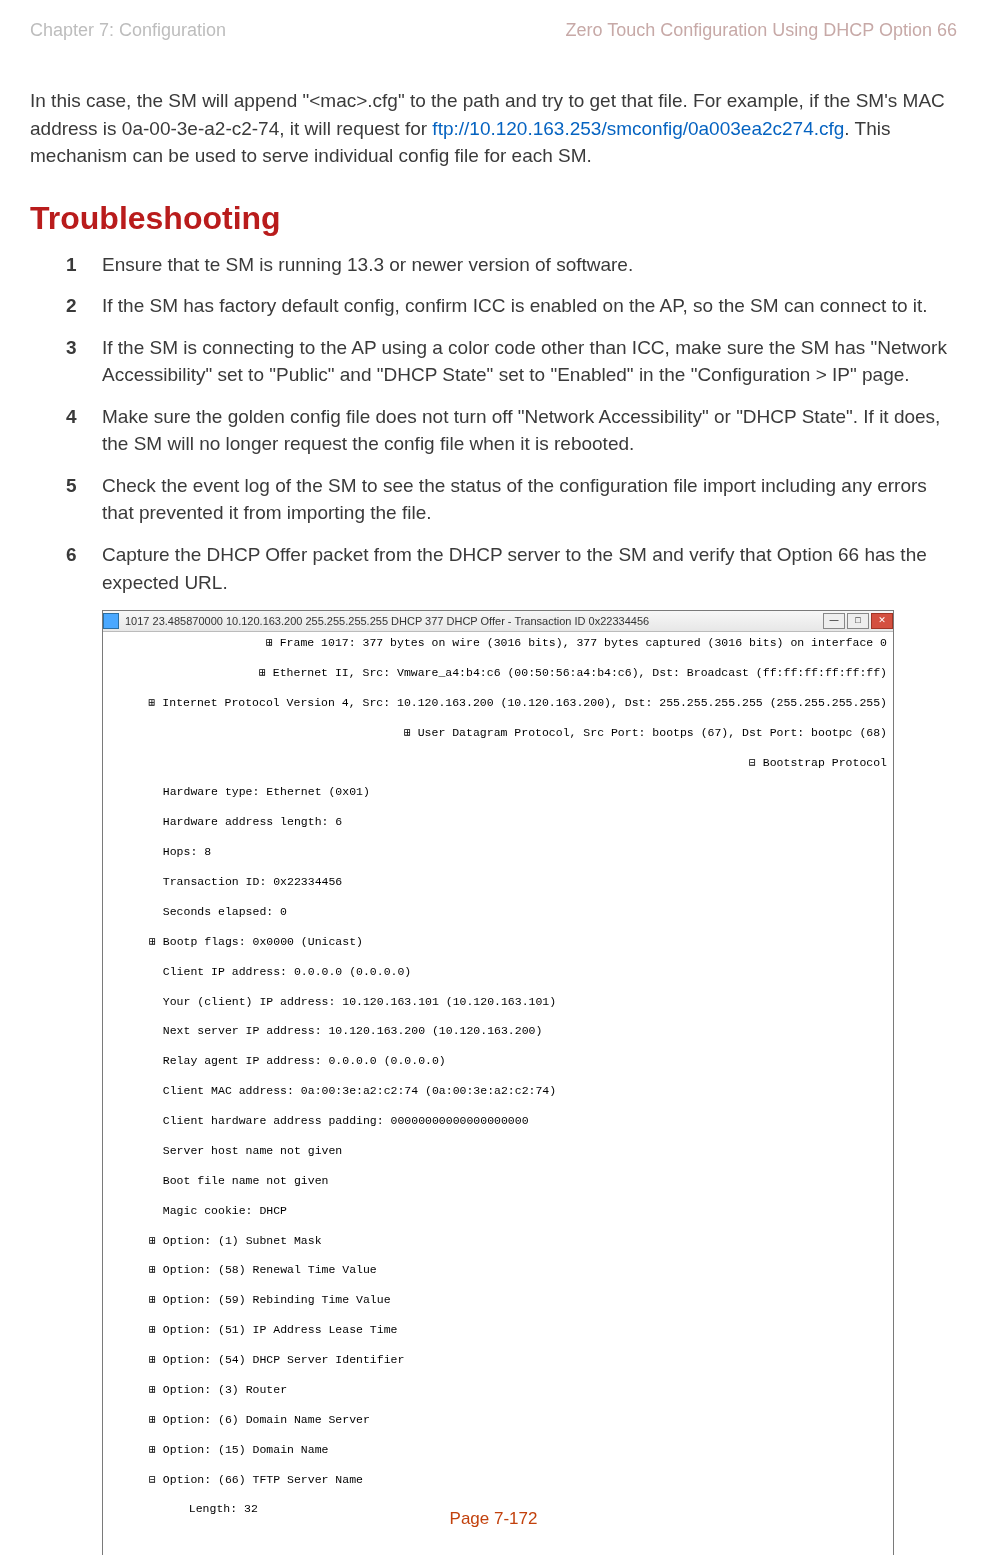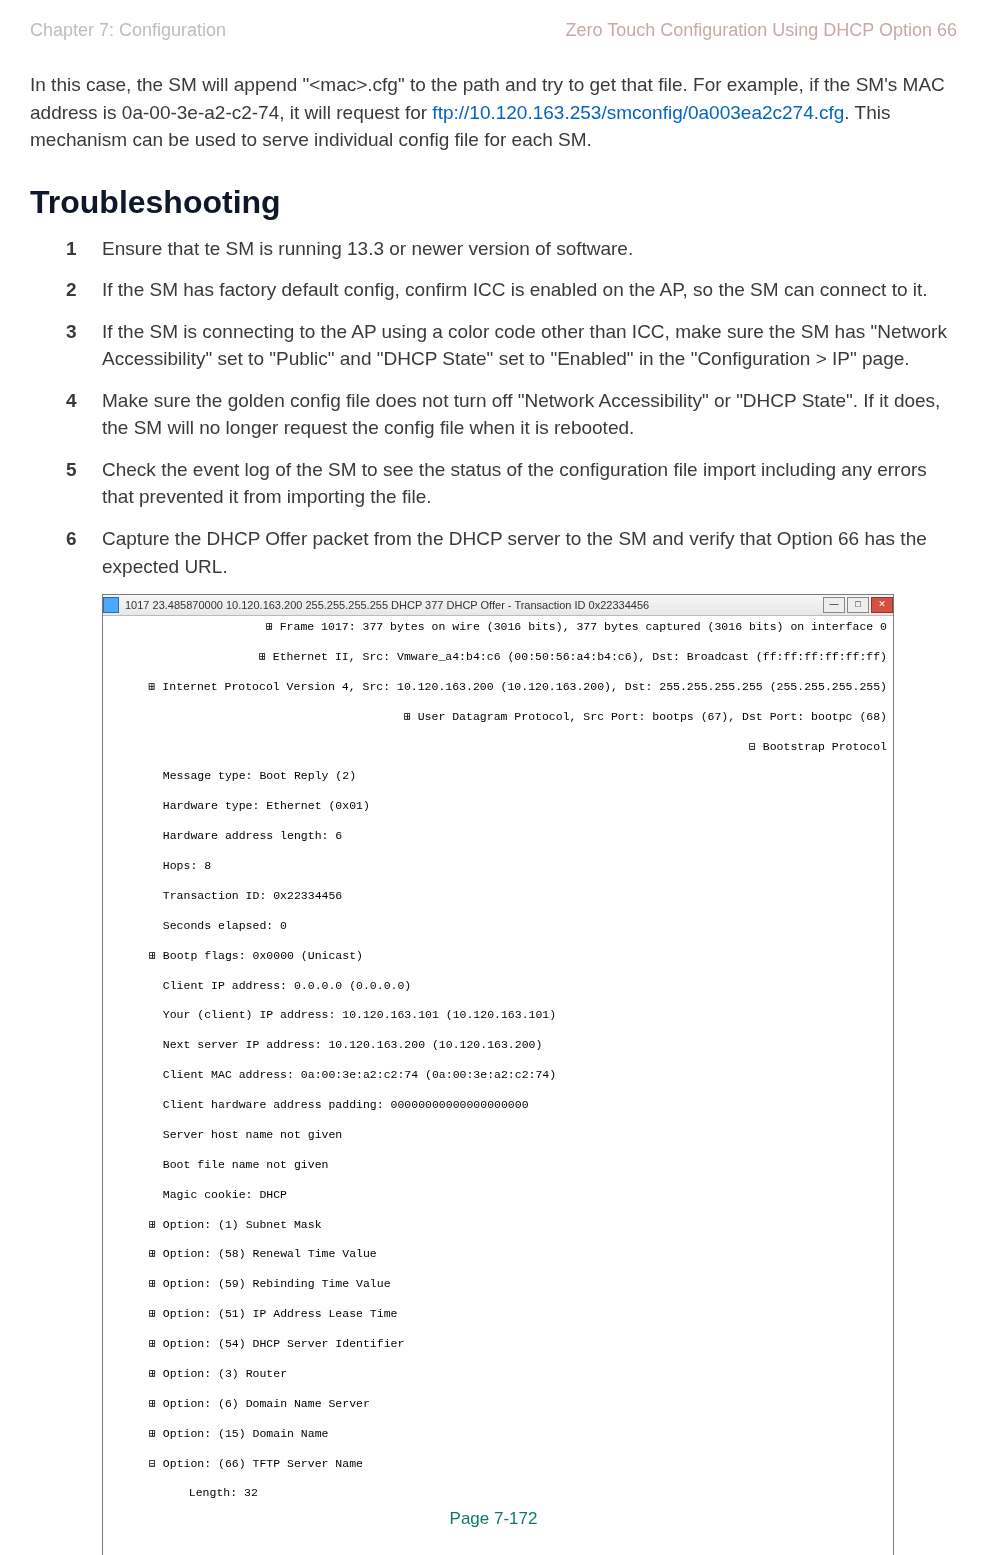--- a/index.html
+++ b/index.html
@@ -15,33 +15,33 @@
   }
   .page {
     padding: 20px 30px 0 30px;
     box-sizing: border-box;
   }
   .hdr {
     display: flex;
     justify-content: space-between;
     font-size: 18px;
     color: #bdbdbd;
-    margin-bottom: 30px;
+    margin-bottom: 46px;
     text-align: center;
   }
   .hdr-right { color: #c7a9a7; }
   .body-text {
     font-size: 19px;
     line-height: 1.45;
   }
   a.url {
     color: #0563c1;
   }
   h2.section {
-    color: #0f172a;
+    color: #b91c1c;
     font-size: 32px;
     font-weight: bold;
     margin: 30px 0 14px 0;
   }
   ol.steps {
     list-style: none;
     padding-left: 72px;
     margin: 0;
   }
   ol.steps > li {
@@ -112,21 +112,21 @@
   .ind1 { padding-left: 14px; display: block; text-align: right; }
   .ind2 { padding-left: 40px; display: block; }
   .ind3 { padding-left: 66px; display: block; }
   .footer {
     position: absolute;
     bottom: 26px;
     width: 987px;
     left: 0;
     text-align: center;
     font-size: 17px;
-    color: #0f766e;
+    color: #c2410c;
   }
 </style>
 </head>
 <body>
 
 <div class="page">
   <div class="hdr">
     <span>Chapter 7:  Configuration</span>
     <span class="hdr-right">Zero Touch Configuration Using DHCP Option 66</span>
   </div>
@@ -155,30 +155,30 @@
           <div class="btn">—</div>
           <div class="btn">□</div>
           <div class="btn close">✕</div>
         </div>
       </div>
       <div class="cap-body" id="cap-body"><span class="ind1">⊞ Frame 1017: 377 bytes on wire (3016 bits), 377 bytes captured (3016 bits) on interface 0</span>
 <span class="ind1">⊞ Ethernet II, Src: Vmware_a4:b4:c6 (00:50:56:a4:b4:c6), Dst: Broadcast (ff:ff:ff:ff:ff:ff)</span>
 <span class="ind1">⊞ Internet Protocol Version 4, Src: 10.120.163.200 (10.120.163.200), Dst: 255.255.255.255 (255.255.255.255)</span>
 <span class="ind1">⊞ User Datagram Protocol, Src Port: bootps (67), Dst Port: bootpc (68)</span>
 <span class="ind1">⊟ Bootstrap Protocol</span>
-<span class="ind2">  Message type: Boot Reply (2)</span>
 <span class="ind2">  Hardware type: Ethernet (0x01)</span>
 <span class="ind2">  Hardware address length: 6</span>
 <span class="ind2">  Hops: 8</span>
 <span class="ind2">  Transaction ID: 0x22334456</span>
 <span class="ind2">  Seconds elapsed: 0</span>
 <span class="ind2">⊞ Bootp flags: 0x0000 (Unicast)</span>
 <span class="ind2">  Client IP address: 0.0.0.0 (0.0.0.0)</span>
 <span class="ind2">  Your (client) IP address: 10.120.163.101 (10.120.163.101)</span>
 <span class="ind2">  Next server IP address: 10.120.163.200 (10.120.163.200)</span>
+<span class="ind2">  Relay agent IP address: 0.0.0.0 (0.0.0.0)</span>
 <span class="ind2">  Client MAC address: 0a:00:3e:a2:c2:74 (0a:00:3e:a2:c2:74)</span>
 <span class="ind2">  Client hardware address padding: 00000000000000000000</span>
 <span class="ind2">  Server host name not given</span>
 <span class="ind2">  Boot file name not given</span>
 <span class="ind2">  Magic cookie: DHCP</span>
 <span class="ind2">⊞ Option: (1) Subnet Mask</span>
 <span class="ind2">⊞ Option: (58) Renewal Time Value</span>
 <span class="ind2">⊞ Option: (59) Rebinding Time Value</span>
 <span class="ind2">⊞ Option: (51) IP Address Lease Time</span>
 <span class="ind2">⊞ Option: (54) DHCP Server Identifier</span>

